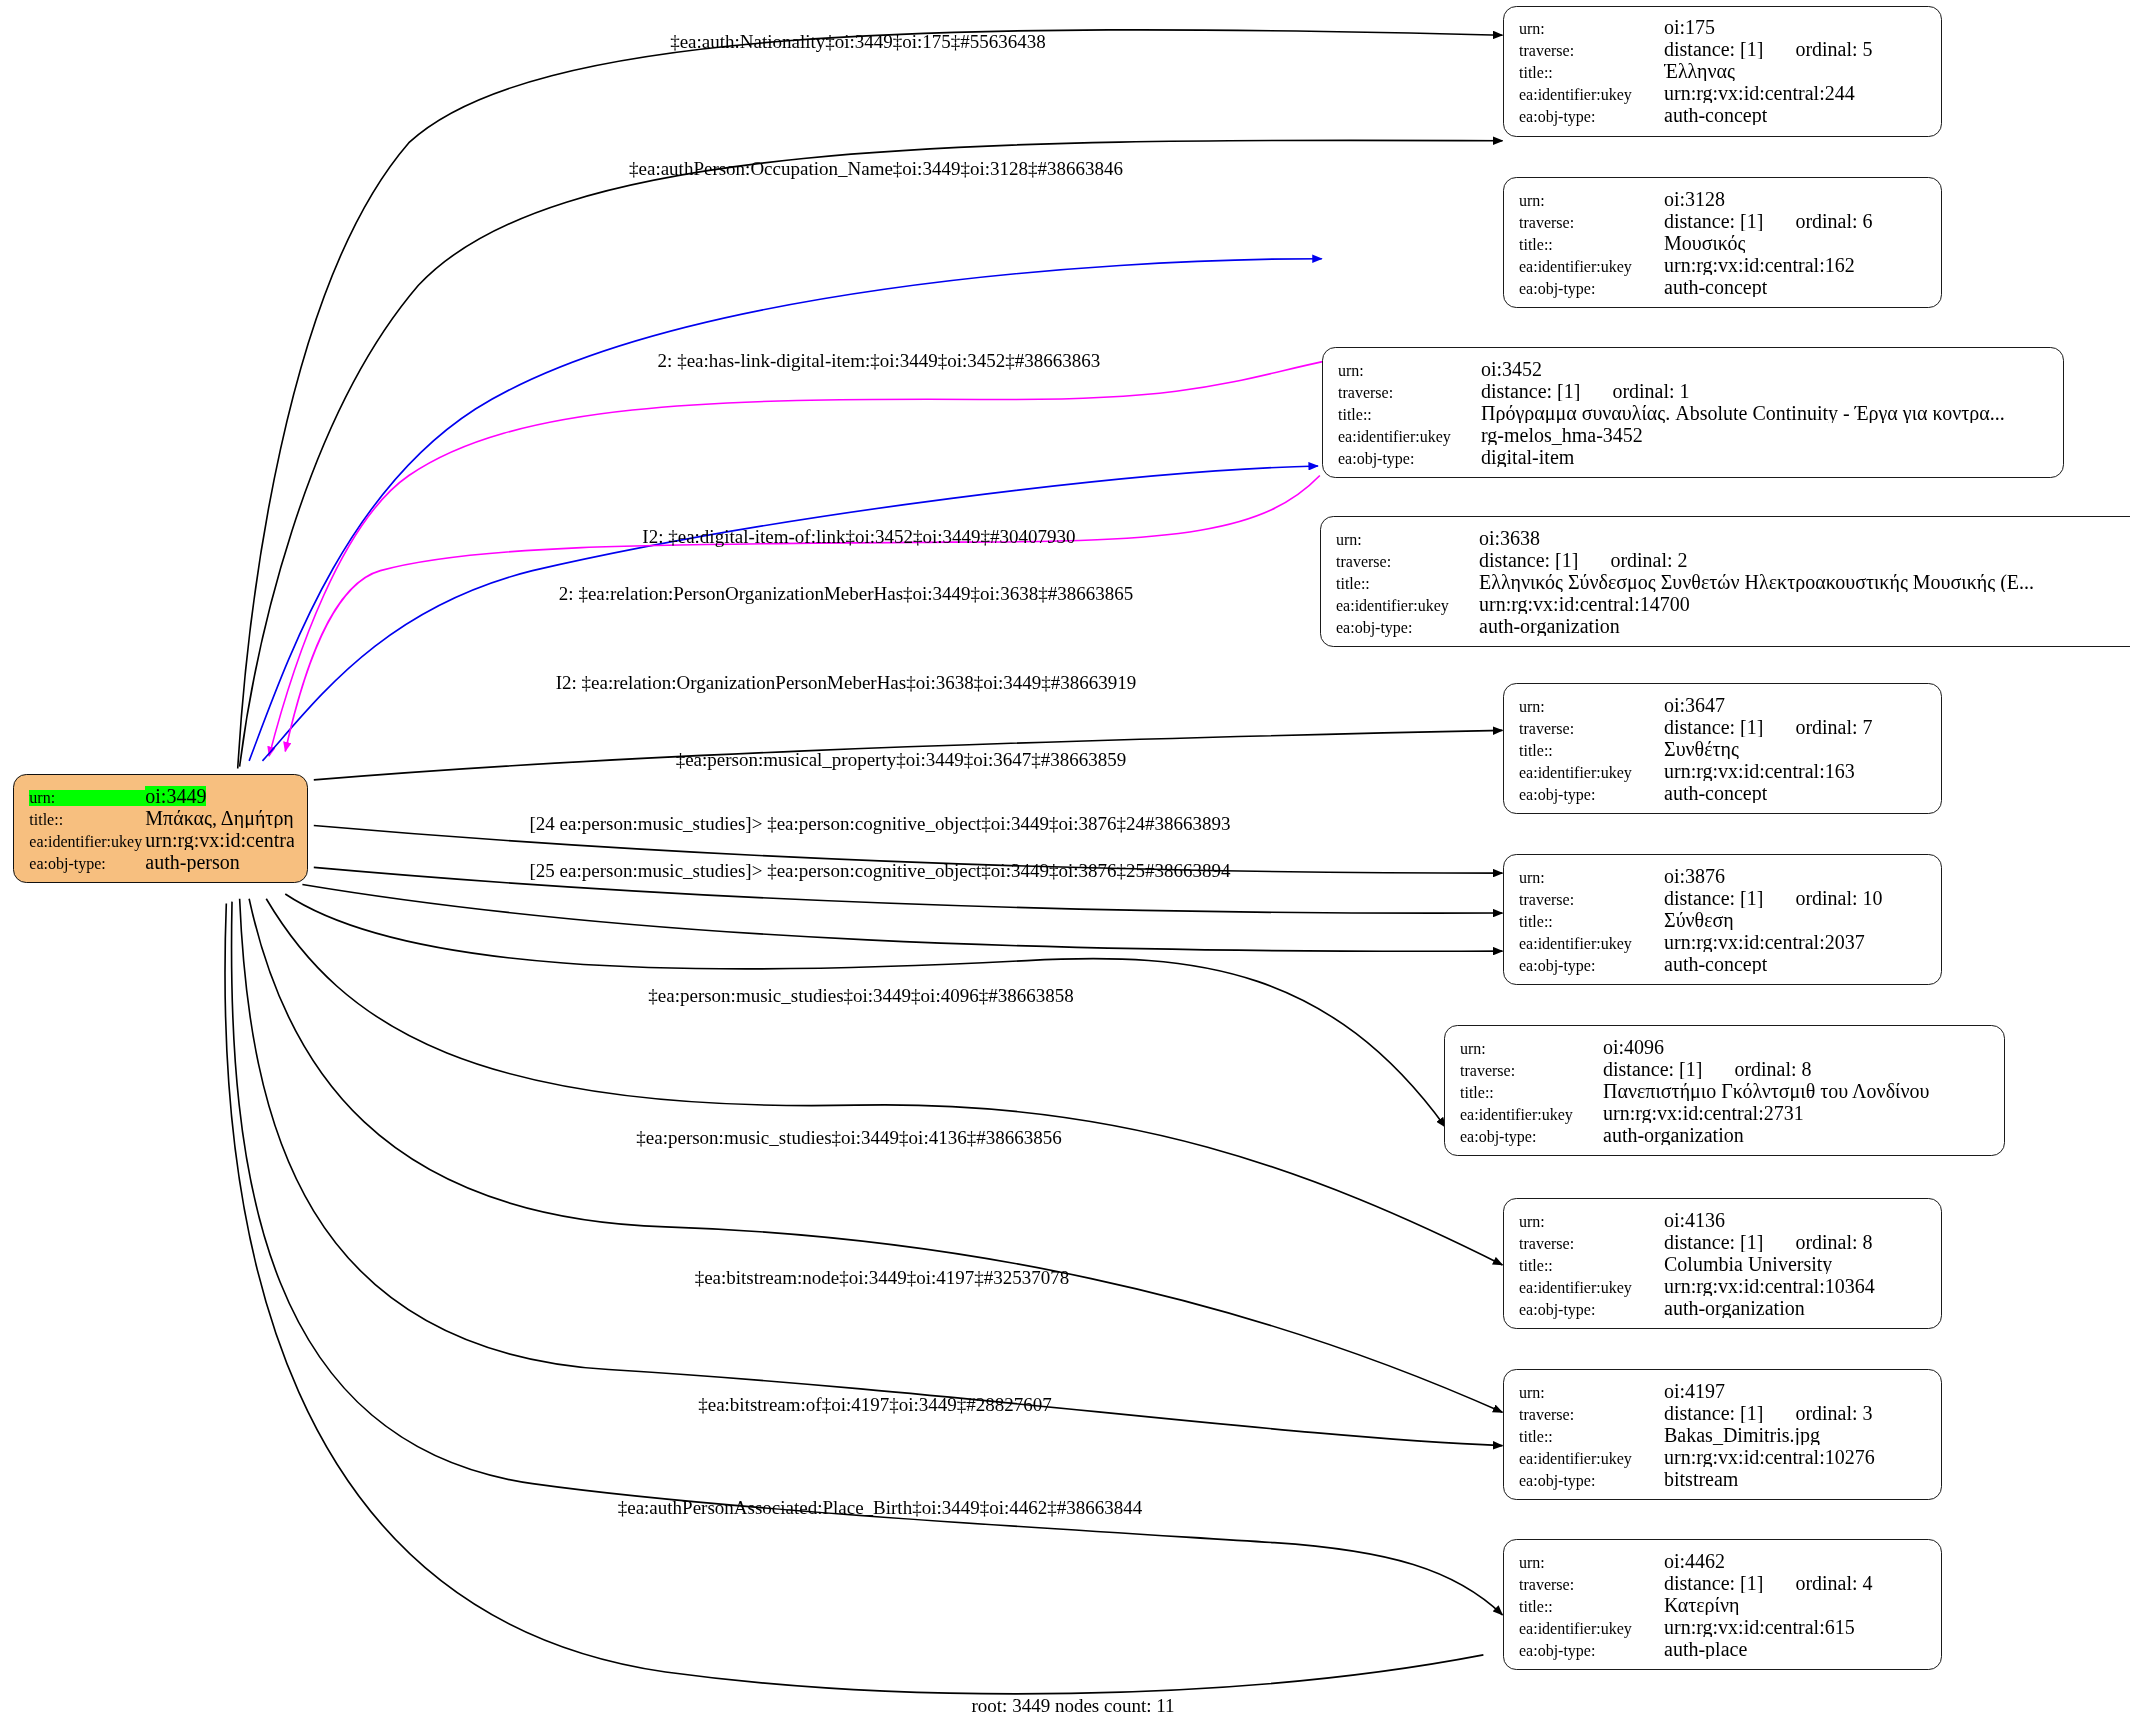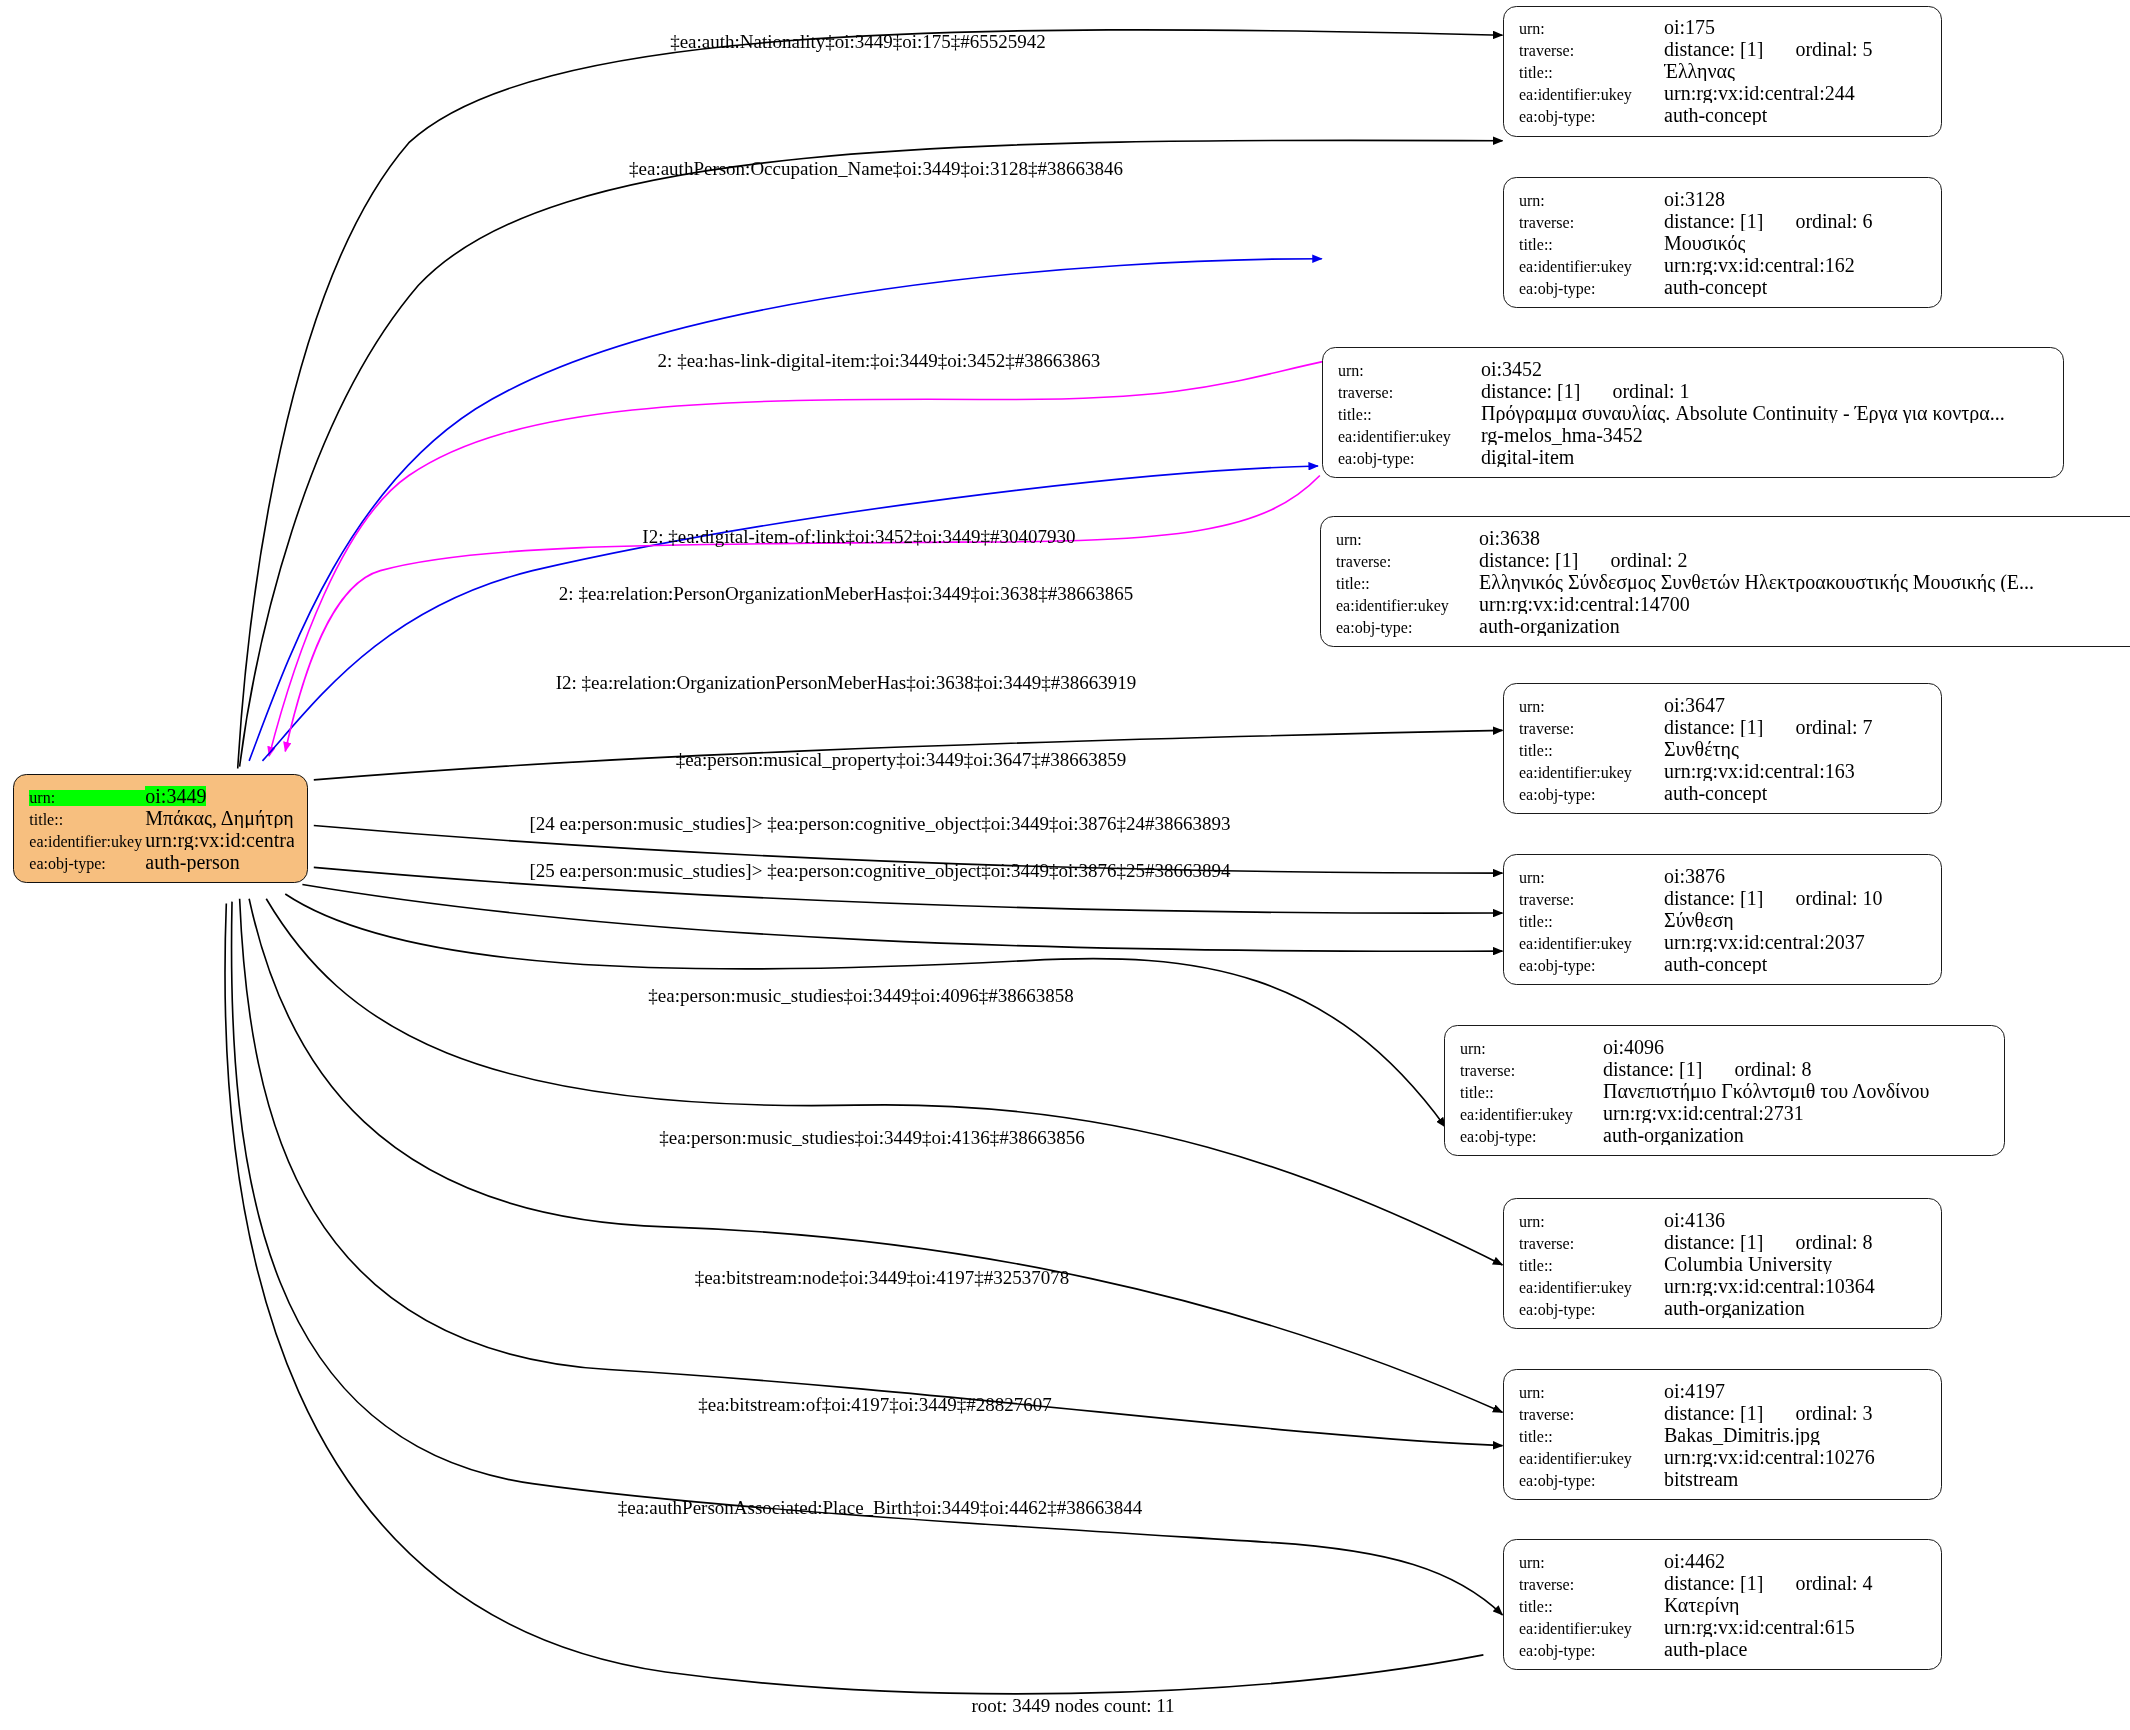--- a/index.html
+++ b/index.html
@@ -326,31 +326,31 @@
     <div class="row">
         <span class="k" style="width:145px">ea:identifier:ukey</span>
         <span class="v">urn:rg:vx:id:central:615</span>
       </div>
     <div class="row">
         <span class="k" style="width:145px">ea:obj-type:</span>
         <span class="v">auth-place</span>
       </div>
   </div>
 
-  <div class="elabel" style="left:858px;top:42px;">‡ea:auth:Nationality‡oi:3449‡oi:175‡#65525942</div>
+  <div class="elabel" style="left:858px;top:42px;">‡ea:auth:Nationality‡oi:3449‡oi:175‡#55636438</div>
   <div class="elabel" style="left:876px;top:169px;">‡ea:authPerson:Occupation_Name‡oi:3449‡oi:3128‡#38663846</div>
   <div class="elabel" style="left:879px;top:361px;">2: ‡ea:has-link-digital-item:‡oi:3449‡oi:3452‡#38663863</div>
   <div class="elabel" style="left:859px;top:537px;">I2: ‡ea:digital-item-of:link‡oi:3452‡oi:3449‡#30407930</div>
   <div class="elabel" style="left:846px;top:594px;">2: ‡ea:relation:PersonOrganizationMeberHas‡oi:3449‡oi:3638‡#38663865</div>
   <div class="elabel" style="left:846px;top:683px;">I2: ‡ea:relation:OrganizationPersonMeberHas‡oi:3638‡oi:3449‡#38663919</div>
   <div class="elabel" style="left:901px;top:760px;">‡ea:person:musical_property‡oi:3449‡oi:3647‡#38663859</div>
   <div class="elabel" style="left:880px;top:824px;">[24 ea:person:music_studies]&gt; ‡ea:person:cognitive_object‡oi:3449‡oi:3876‡24#38663893</div>
   <div class="elabel" style="left:880px;top:871px;">[25 ea:person:music_studies]&gt; ‡ea:person:cognitive_object‡oi:3449‡oi:3876‡25#38663894</div>
   <div class="elabel" style="left:861px;top:996px;">‡ea:person:music_studies‡oi:3449‡oi:4096‡#38663858</div>
-  <div class="elabel" style="left:872px;top:1138px;">‡ea:person:music_studies‡oi:3449‡oi:4136‡#38663856</div>
+  <div class="elabel" style="left:849px;top:1138px;">‡ea:person:music_studies‡oi:3449‡oi:4136‡#38663856</div>
   <div class="elabel" style="left:882px;top:1278px;">‡ea:bitstream:node‡oi:3449‡oi:4197‡#32537078</div>
   <div class="elabel" style="left:875px;top:1405px;">‡ea:bitstream:of‡oi:4197‡oi:3449‡#28827607</div>
   <div class="elabel" style="left:880px;top:1508px;">‡ea:authPersonAssociated:Place_Birth‡oi:3449‡oi:4462‡#38663844</div>
 
   <div class="footer" style="left:1073px;top:1706px;">root: 3449 nodes count: 11</div>
 
 </div>
 
 
 </body></html>

